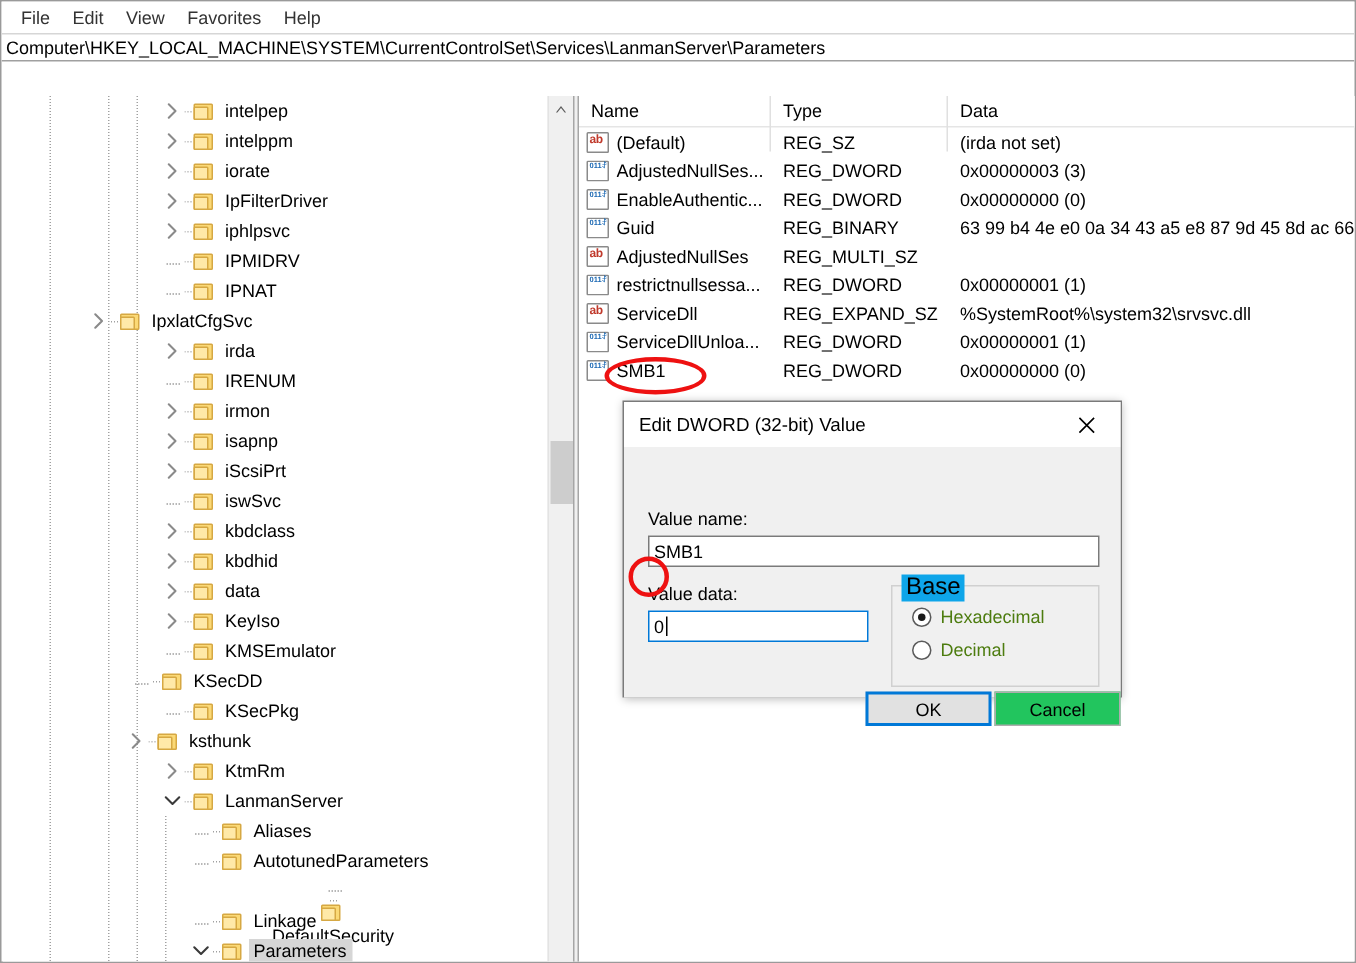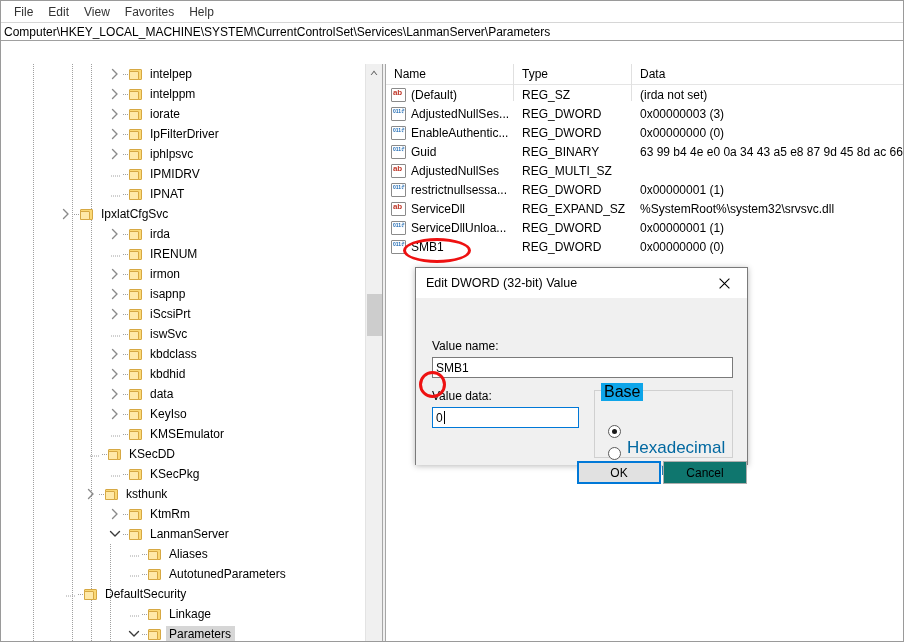--- a/index.html
+++ b/index.html
@@ -398,25 +398,25 @@
     flex: 0 0 auto;
   }
   .radio.on .circle::after {
     content: "";
     position: absolute;
     left: 3px; top: 3px;
     width: 5px; height: 5px;
     border-radius: 50%;
     background: #1a1a1a;
   }
-  .radio .rl { font-size: 17px; color: #0369a1; margin-top: 34px; }
+  .radio .rl { font-size: 12px; color: #4d7c0f; }
   .btn {
     position: absolute;
     height: 23px;
-    background: #0f766e;
+    background: #22c55e;
     border: 1px solid #adadad;
     box-sizing: border-box;
     display: flex;
     align-items: center;
     justify-content: center;
     font-size: 12px;
     color: #000000;
     cursor: default;
   }
   .btn.default {
@@ -790,21 +790,21 @@
                 <path d="M4 10 h9" stroke="#a0a0a0" stroke-width="1" fill="none" stroke-dasharray="1 1"></path>
               </svg>
             </span>
             <span style="width: 5px; height: 1px; flex: 0 0 auto; background-image: linear-gradient(to right, rgb(160, 160, 160) 50%, transparent 0px); background-size: 2px 1px;"></span>
             <span class="folder">
               <span class="back"></span>
               <span class="front"></span>
             </span>
             <span class="label">AutotunedParameters</span>
           </div>
-          <div class="tree-row" style="padding-left: 60px;">
+          <div class="tree-row" style="padding-left: 79px; flex-direction: column;">
             <span class="chev">
               <svg width="16" height="16" viewBox="0 0 16 16">
                 <path d="M4 10 h9" stroke="#a0a0a0" stroke-width="1" fill="none" stroke-dasharray="1 1"></path>
               </svg>
             </span>
             <span style="width: 5px; height: 1px; flex: 0 0 auto; background-image: linear-gradient(to right, rgb(160, 160, 160) 50%, transparent 0px); background-size: 2px 1px;"></span>
             <span class="folder">
               <span class="back"></span>
               <span class="front"></span>
             </span>

